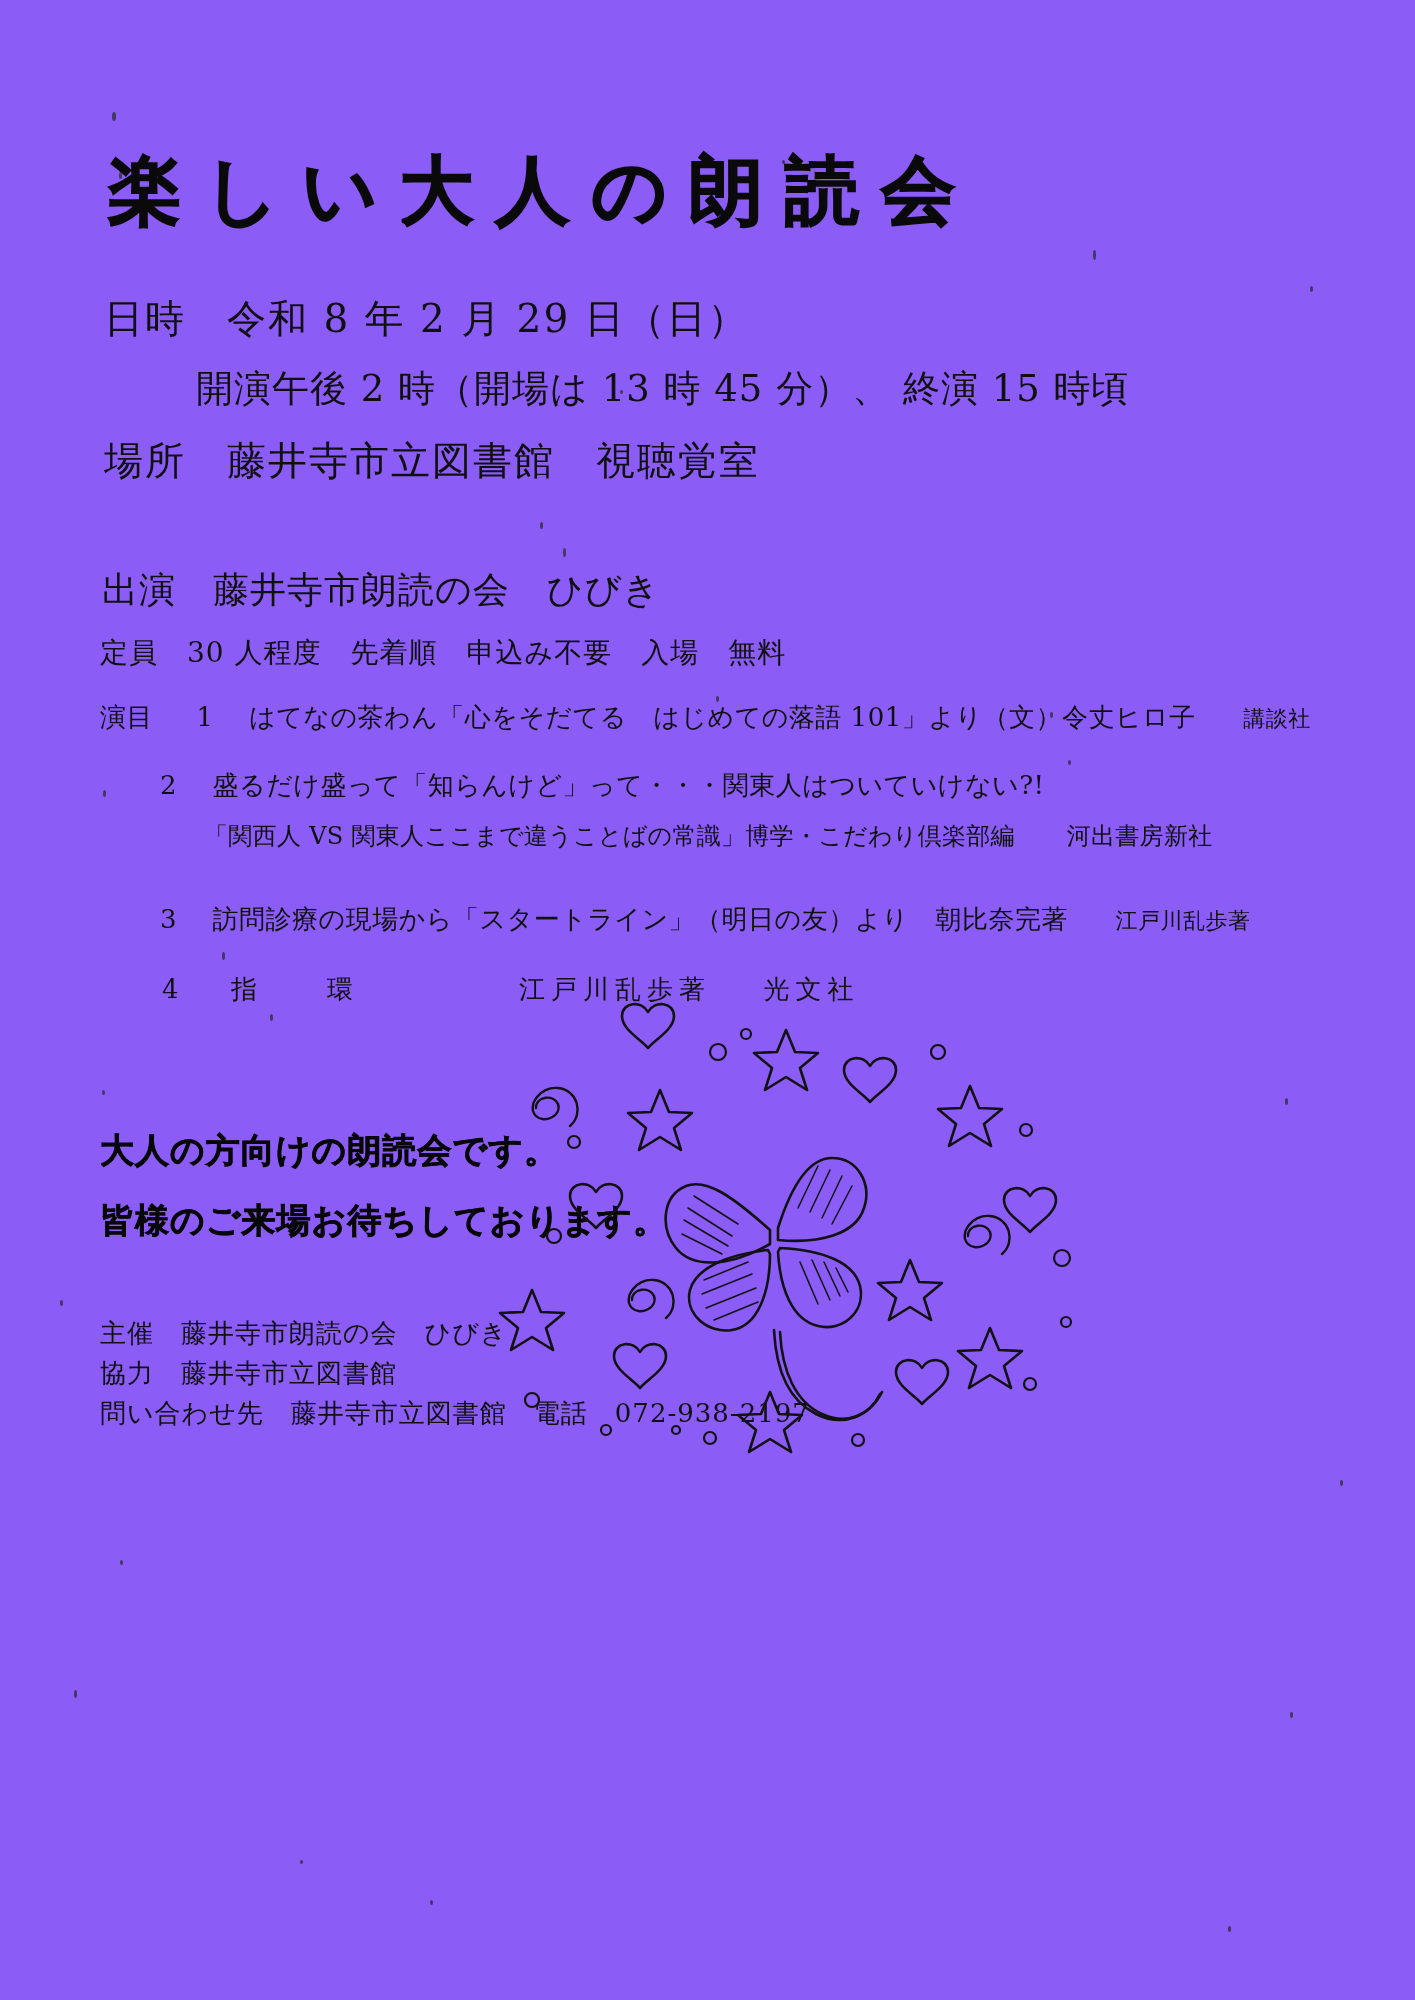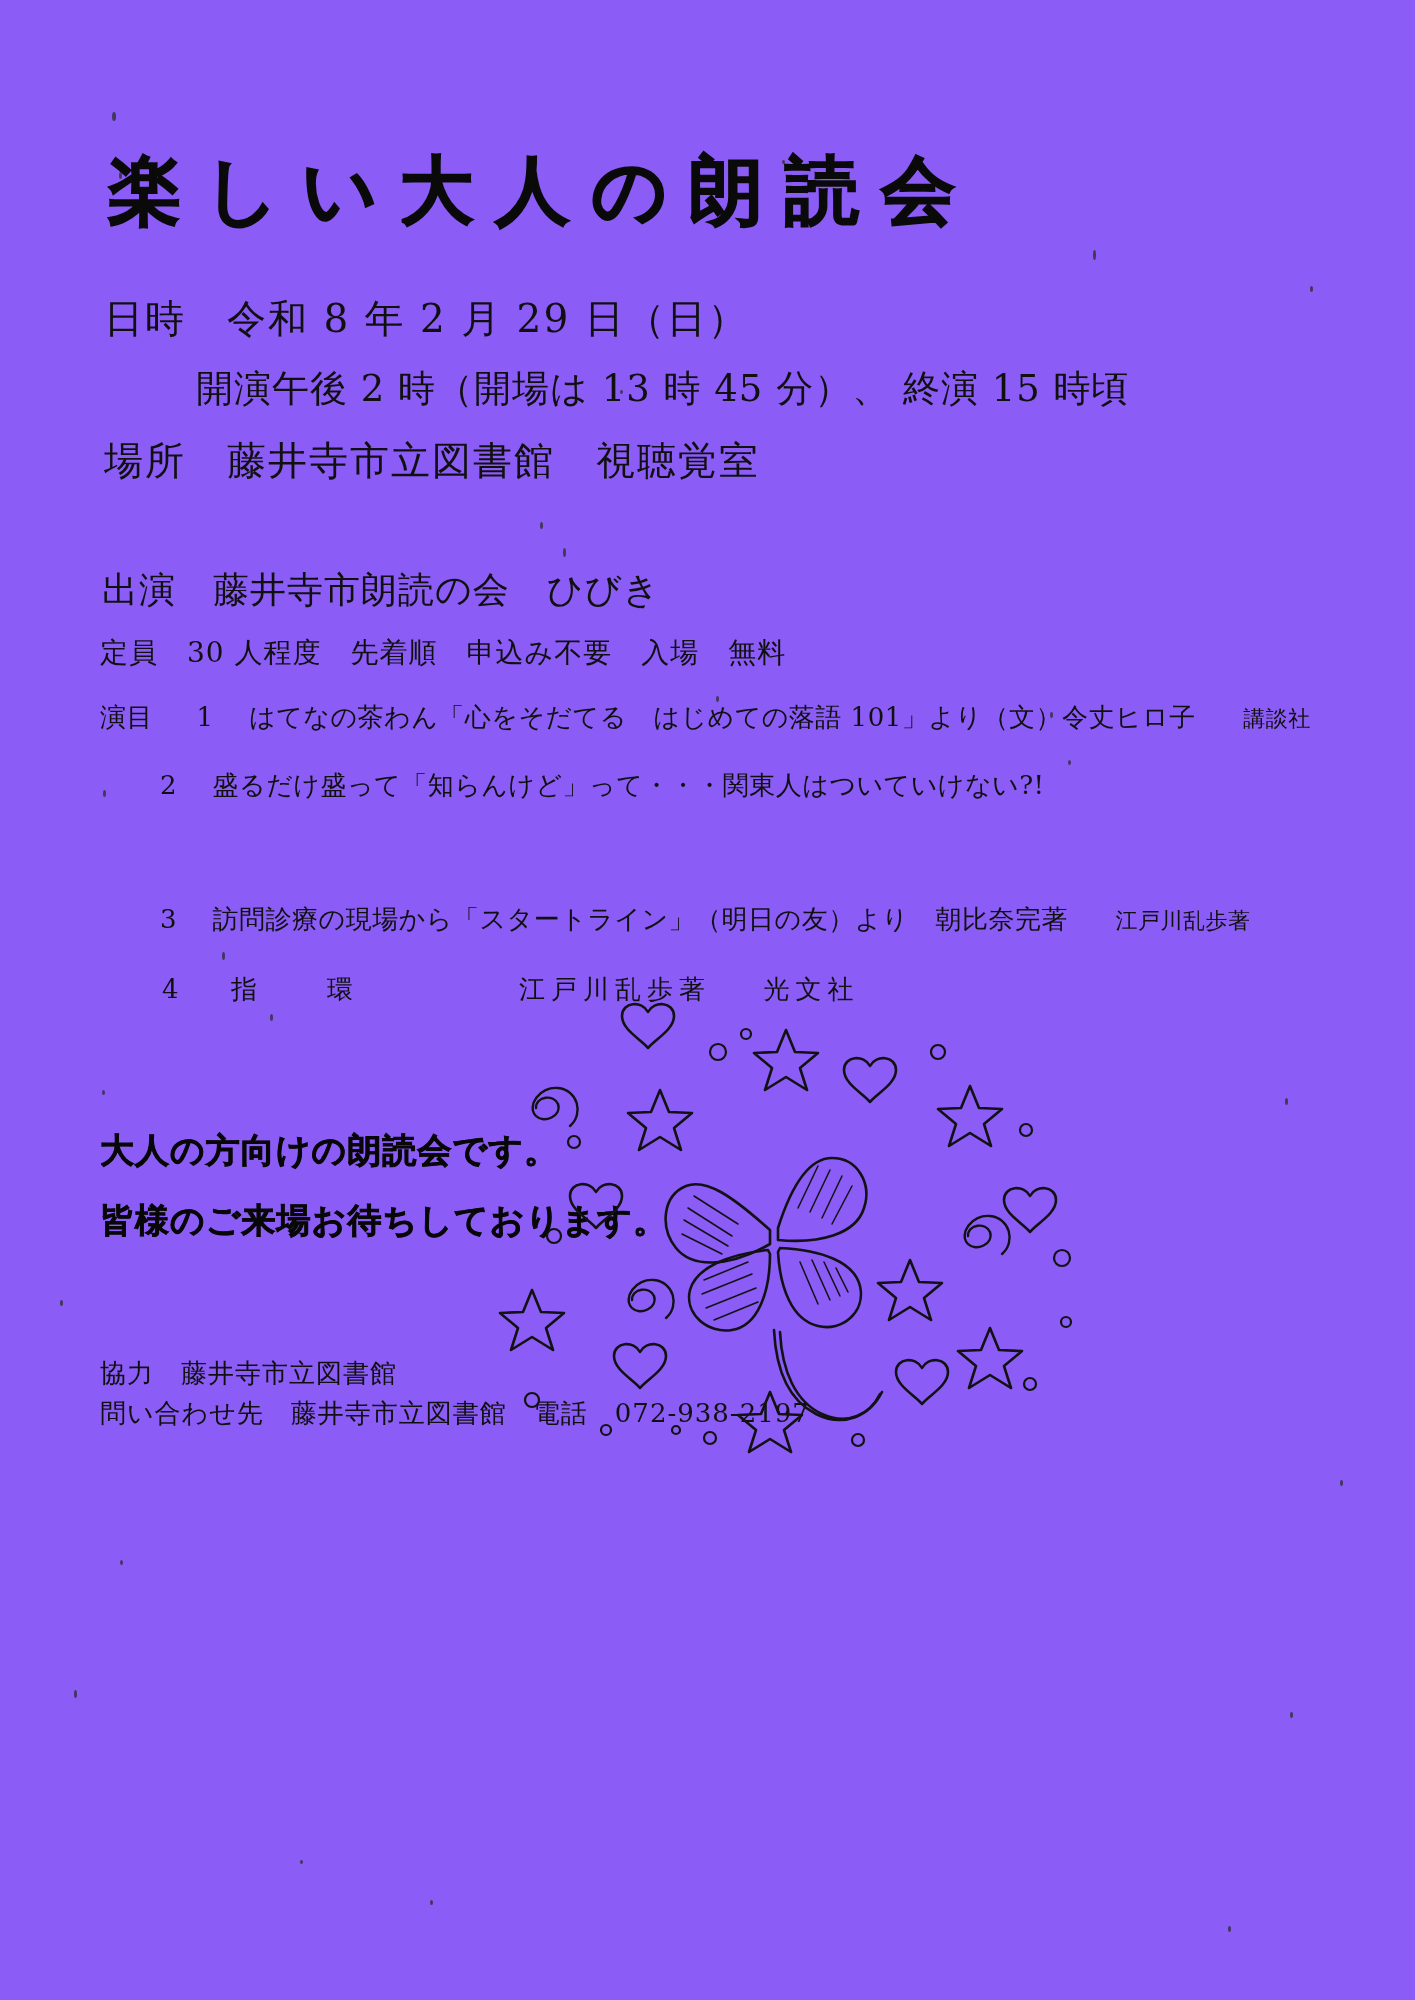--- a/index.html
+++ b/index.html
@@ -123,40 +123,46 @@
     <span>はてなの茶わん「心をそだてる　はじめての落語 101」より（文）令丈ヒロ子</span>
     <span style="display:inline-block;width:30px"></span>
     <span class="small-inline">講談社</span>
   </div>
 
   <div class="line l-prog2">
     <span>2</span>
     <span style="display:inline-block;width:18px"></span>
     <span>盛るだけ盛って「知らんけど」って・・・関東人はついていけない?!</span>
   </div>
+  <div class="line l-prog2b">
+    <span>「関西人 VS 関東人ここまで違うことばの常識」博学・こだわり倶楽部編</span>
+    <span style="display:inline-block;width:36px"></span>
+    <span>河出書房新社</span>
+  </div>
 
   <div class="line l-prog3">
     <span>3</span>
     <span style="display:inline-block;width:18px"></span>
     <span>訪問診療の現場から「スタートライン」（明日の友）より　朝比奈完著</span>
     <span style="display:inline-block;width:30px"></span>
     <span class="small-inline">江戸川乱歩著</span>
   </div>
 
   <div class="line l-prog4">
     <span>4</span>
     <span style="display:inline-block;width:18px"></span>
     <span>指　　環　　　　　江戸川乱歩著</span>
     <span style="display:inline-block;width:24px"></span>
     <span>光文社</span>
   </div>
 
   <div class="hand h1">大人の方向けの朗読会です。</div>
   <div class="hand h2">皆様のご来場お待ちしております。</div>
 
+  <div class="foot f1">主催　藤井寺市朗読の会　ひびき</div>
   <div class="foot f2">協力　藤井寺市立図書館</div>
   <div class="foot f3">問い合わせ先　藤井寺市立図書館　電話　072-938-2197</div>
 
   <div class="art">
     <svg viewBox="0 0 620 480" xmlns="http://www.w3.org/2000/svg" fill="none" stroke="#121212" stroke-width="2.6" stroke-linecap="round" stroke-linejoin="round">
 
       <g>
 
         <path d="M300 230 C262 196 236 178 216 186 C192 196 190 228 206 248
                  C222 268 258 268 300 244 Z"></path>

